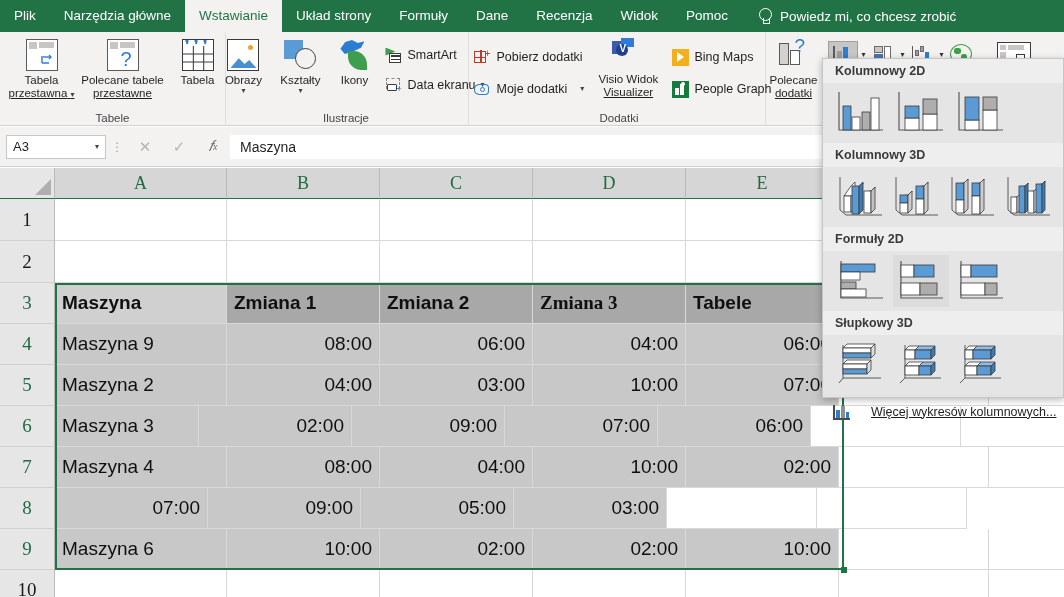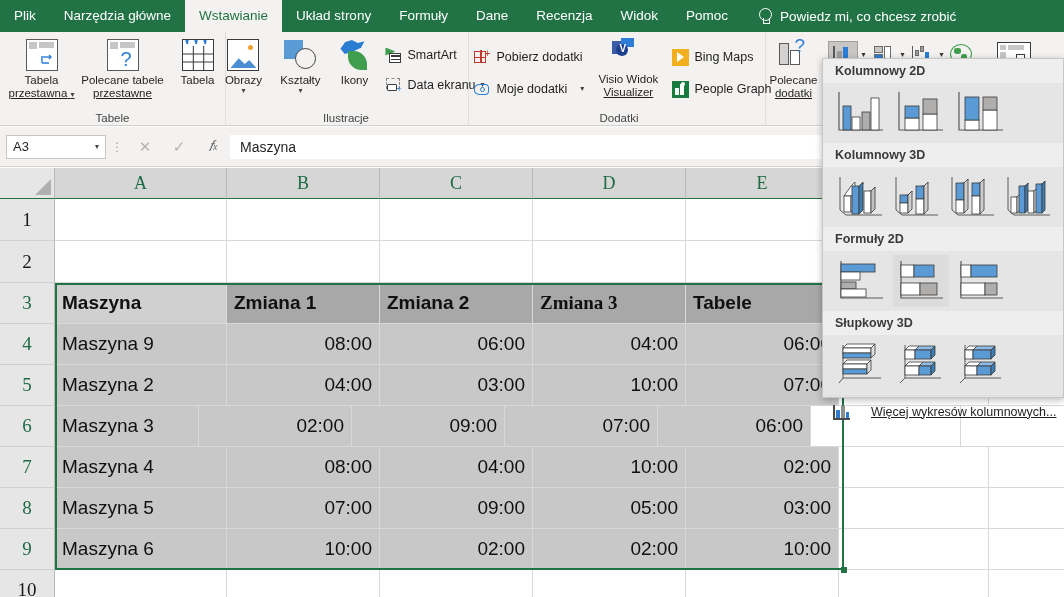--- a/index.html
+++ b/index.html
@@ -560,21 +560,20 @@
         <div class="gcell sel" style="width:172px;height:41px;">Maszyna 4</div>
         <div class="gcell sel right" style="width:153px;height:41px;">08:00</div>
         <div class="gcell sel right" style="width:153px;height:41px;">04:00</div>
         <div class="gcell sel right" style="width:153px;height:41px;">10:00</div>
         <div class="gcell sel right" style="width:153px;height:41px;">02:00</div>
         <div class="gcell" style="width:150px;height:41px;"></div>
         <div class="gcell" style="width:150px;height:41px;"></div>
       </div>
 
       <div class="grow">
-        <div class="gcell sel" style="width:172px;height:41px;">Maszyna 5</div>
         <div class="gcell sel right" style="width:153px;height:41px;">07:00</div>
         <div class="gcell sel right" style="width:153px;height:41px;">09:00</div>
         <div class="gcell sel right" style="width:153px;height:41px;">05:00</div>
         <div class="gcell sel right" style="width:153px;height:41px;">03:00</div>
         <div class="gcell" style="width:150px;height:41px;"></div>
         <div class="gcell" style="width:150px;height:41px;"></div>
       </div>
 
       <div class="grow">
         <div class="gcell sel" style="width:172px;height:41px;">Maszyna 6</div>

